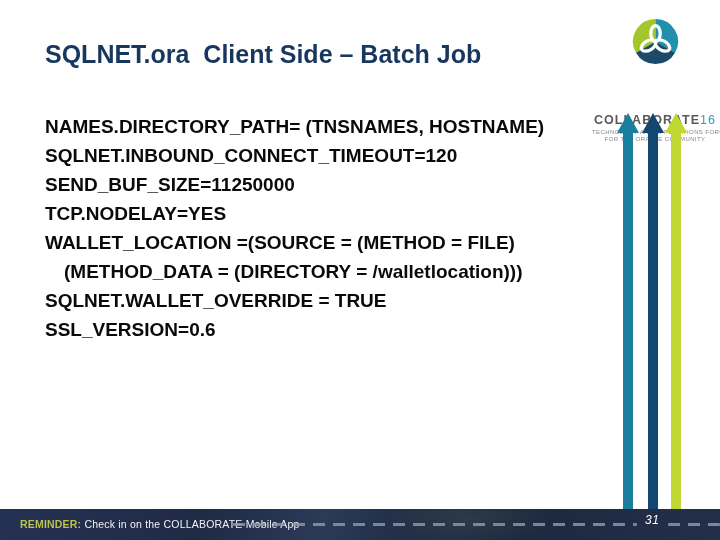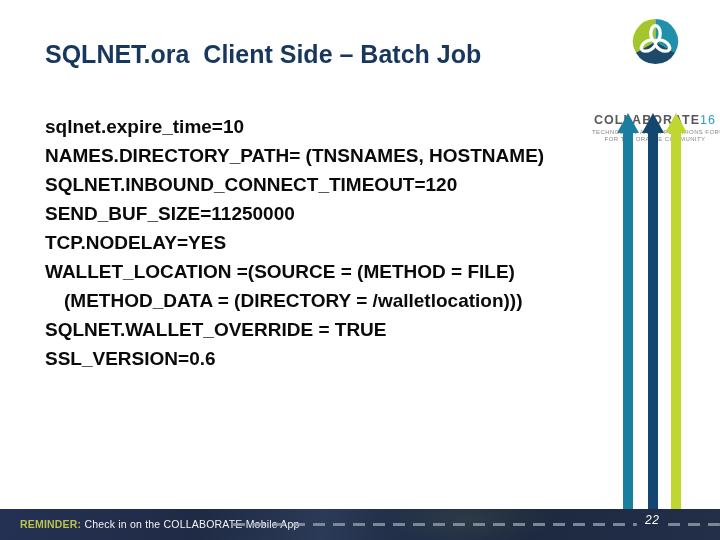--- a/index.html
+++ b/index.html
@@ -106,31 +106,30 @@
   <div class="arrow arrow-navy">
       <div class="head"></div>
       <div class="shaft"></div>
     </div>
   <div class="arrow arrow-green">
       <div class="head"></div>
       <div class="shaft"></div>
     </div>
 
   <div class="body-text">
-    <div class="line">sqlnet.expire_time=10</div>
     <div class="line">NAMES.DIRECTORY_PATH= (TNSNAMES, HOSTNAME)</div>
     <div class="line">SQLNET.INBOUND_CONNECT_TIMEOUT=120</div>
     <div class="line">SEND_BUF_SIZE=11250000</div>
     <div class="line">TCP.NODELAY=YES</div>
     <div class="line">WALLET_LOCATION =(SOURCE = (METHOD = FILE)</div>
     <div class="line indent">(METHOD_DATA = (DIRECTORY = /walletlocation)))</div>
     <div class="line">SQLNET.WALLET_OVERRIDE = TRUE</div>
     <div class="line">SSL_VERSION=0.6</div>
   </div>
 
   <div class="footer">
     <div class="reminder"><span class="lab">REMINDER:</span><span class="txt"> Check in on the COLLABORATE Mobile App</span></div>
     <div class="dash-seg dash-a"></div>
-    <div class="page-num">22</div>
+    <div class="page-num">31</div>
     <div class="dash-seg dash-b"></div>
   </div>
 
 </div>
 
 </body></html>

